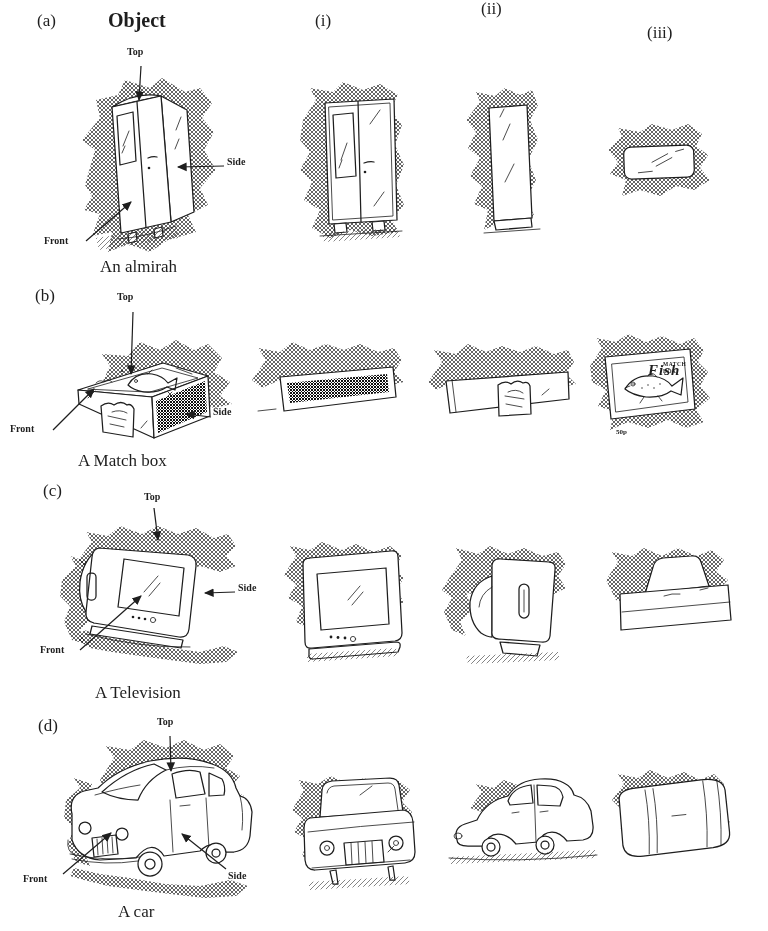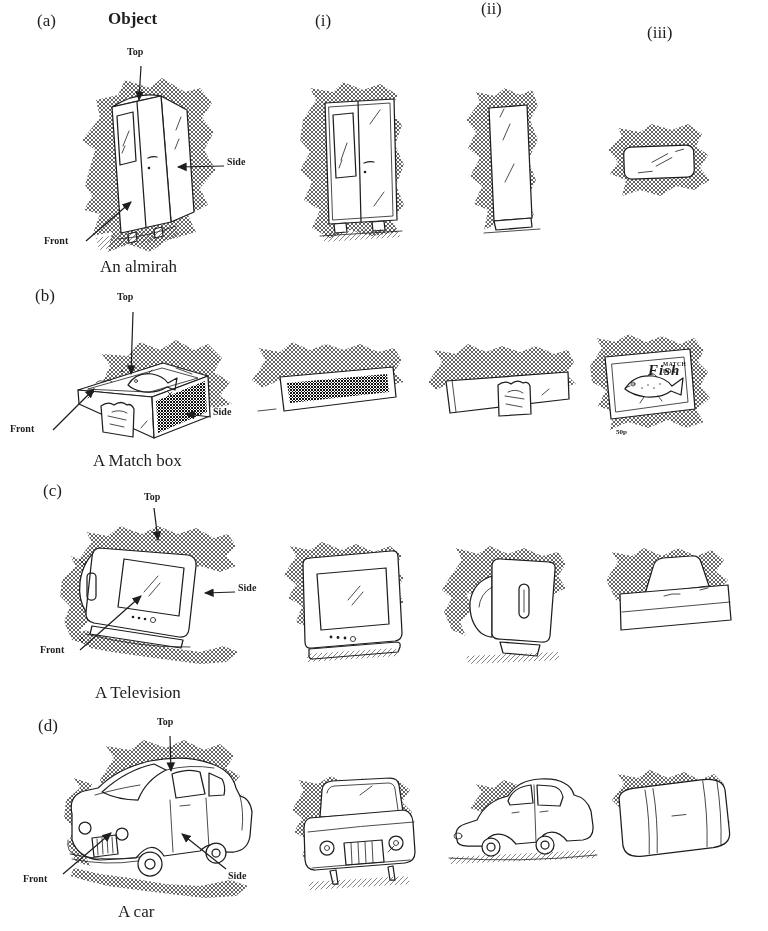--- a/index.html
+++ b/index.html
@@ -1,20 +1,20 @@
 <!DOCTYPE html>
 <html><head>
 <meta charset="utf-8">
 <style>
   html,body{margin:0;padding:0;background:#fff;}
   .page{position:relative;width:768px;height:931px;background:#ffffff;
         font-family:"Liberation Serif","DejaVu Serif",serif;color:#1e1e1e;overflow:hidden;}
   .t{position:absolute;white-space:nowrap;line-height:1;}
   .hdr{font-size:17px;}
-  .hdr-obj{font-size:17px;font-weight:bold;}
+  .hdr-obj{font-size:20px;font-weight:bold;}
   .letter{font-size:17px;}
   .vlabel{font-size:10px;font-weight:bold;}
   .caption{font-size:17px;}
   .mbx-brand{font-size:15px;font-weight:bold;font-style:italic;letter-spacing:1px;margin-left:29px;}
   .mbx-prod{font-size:5.5px;line-height:1.2;width:26px;white-space:normal;font-weight:bold;letter-spacing:.5px;}
   .mbx-price{font-size:7px;font-weight:bold;margin-top:26px;}
   svg.art{position:absolute;left:0;top:0;}
   .ink{stroke:#1e1e1e;stroke-width:1.25;fill:none;stroke-linecap:round;stroke-linejoin:round;}
   .inkw{stroke:#1e1e1e;stroke-width:1.25;fill:#ffffff;stroke-linecap:round;stroke-linejoin:round;}
   .thin{stroke:#1e1e1e;stroke-width:.8;fill:none;stroke-linecap:round;}
@@ -268,21 +268,21 @@
 
   <span class="t vlabel" style="left:127px;top:47px">Top</span>
   <span class="t vlabel" style="left:227px;top:157px">Side</span>
   <span class="t vlabel" style="left:44px;top:236px">Front</span>
   <span class="t caption" style="left:100px;top:258px">An almirah</span>
 
   <span class="t letter" style="left:35px;top:287px">(b)</span>
   <span class="t vlabel" style="left:117px;top:292px">Top</span>
   <span class="t vlabel" style="left:213px;top:407px">Side</span>
   <span class="t vlabel" style="left:10px;top:424px">Front</span>
-  <span class="t caption" style="left:93px;top:452px">A Match box</span>
+  <span class="t caption" style="left:78px;top:452px">A Match box</span>
 
   <span class="t letter" style="left:43px;top:482px">(c)</span>
   <span class="t vlabel" style="left:144px;top:492px">Top</span>
   <span class="t vlabel" style="left:238px;top:583px">Side</span>
   <span class="t vlabel" style="left:40px;top:645px">Front</span>
   <span class="t caption" style="left:95px;top:684px">A Television</span>
 
   <span class="t letter" style="left:38px;top:717px">(d)</span>
   <span class="t vlabel" style="left:157px;top:717px">Top</span>
   <span class="t vlabel" style="left:228px;top:871px">Side</span>

